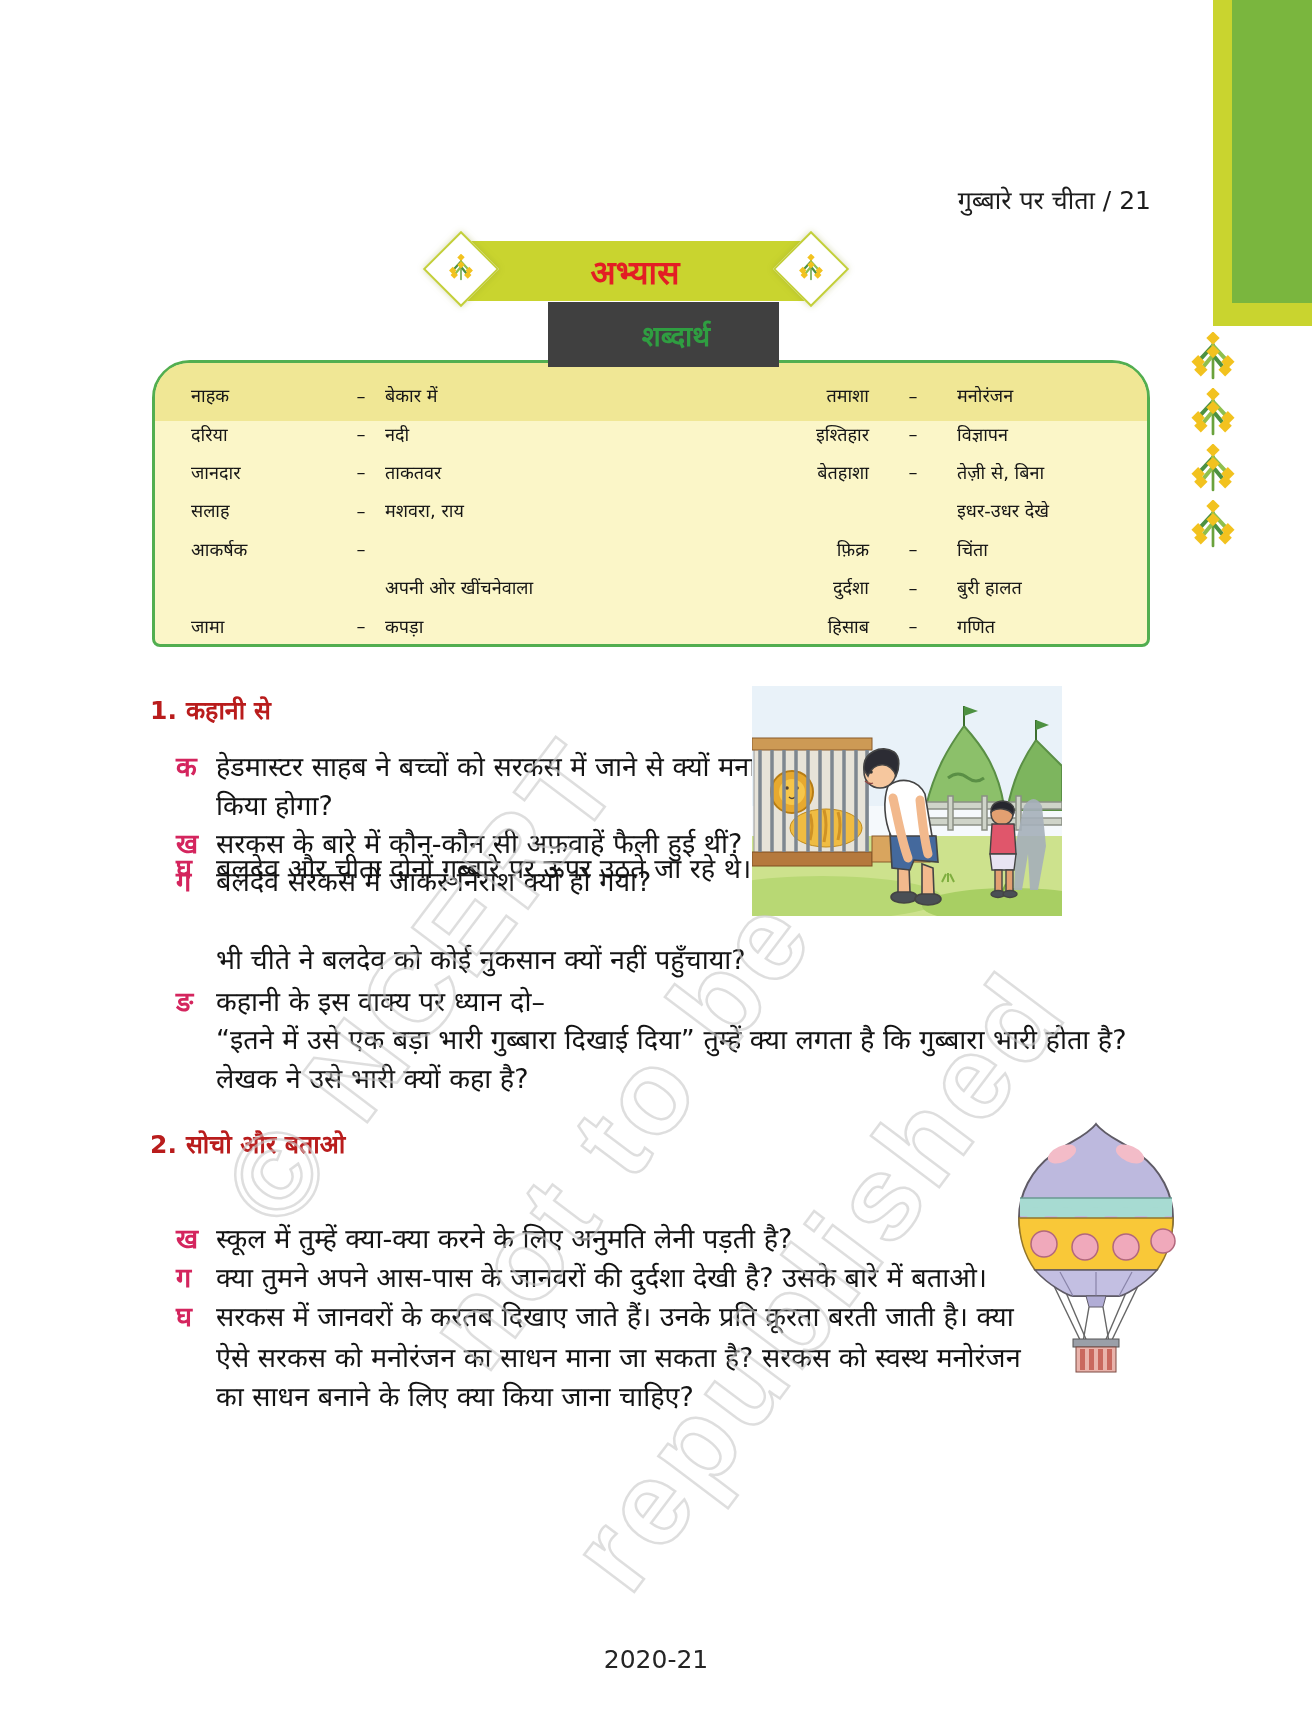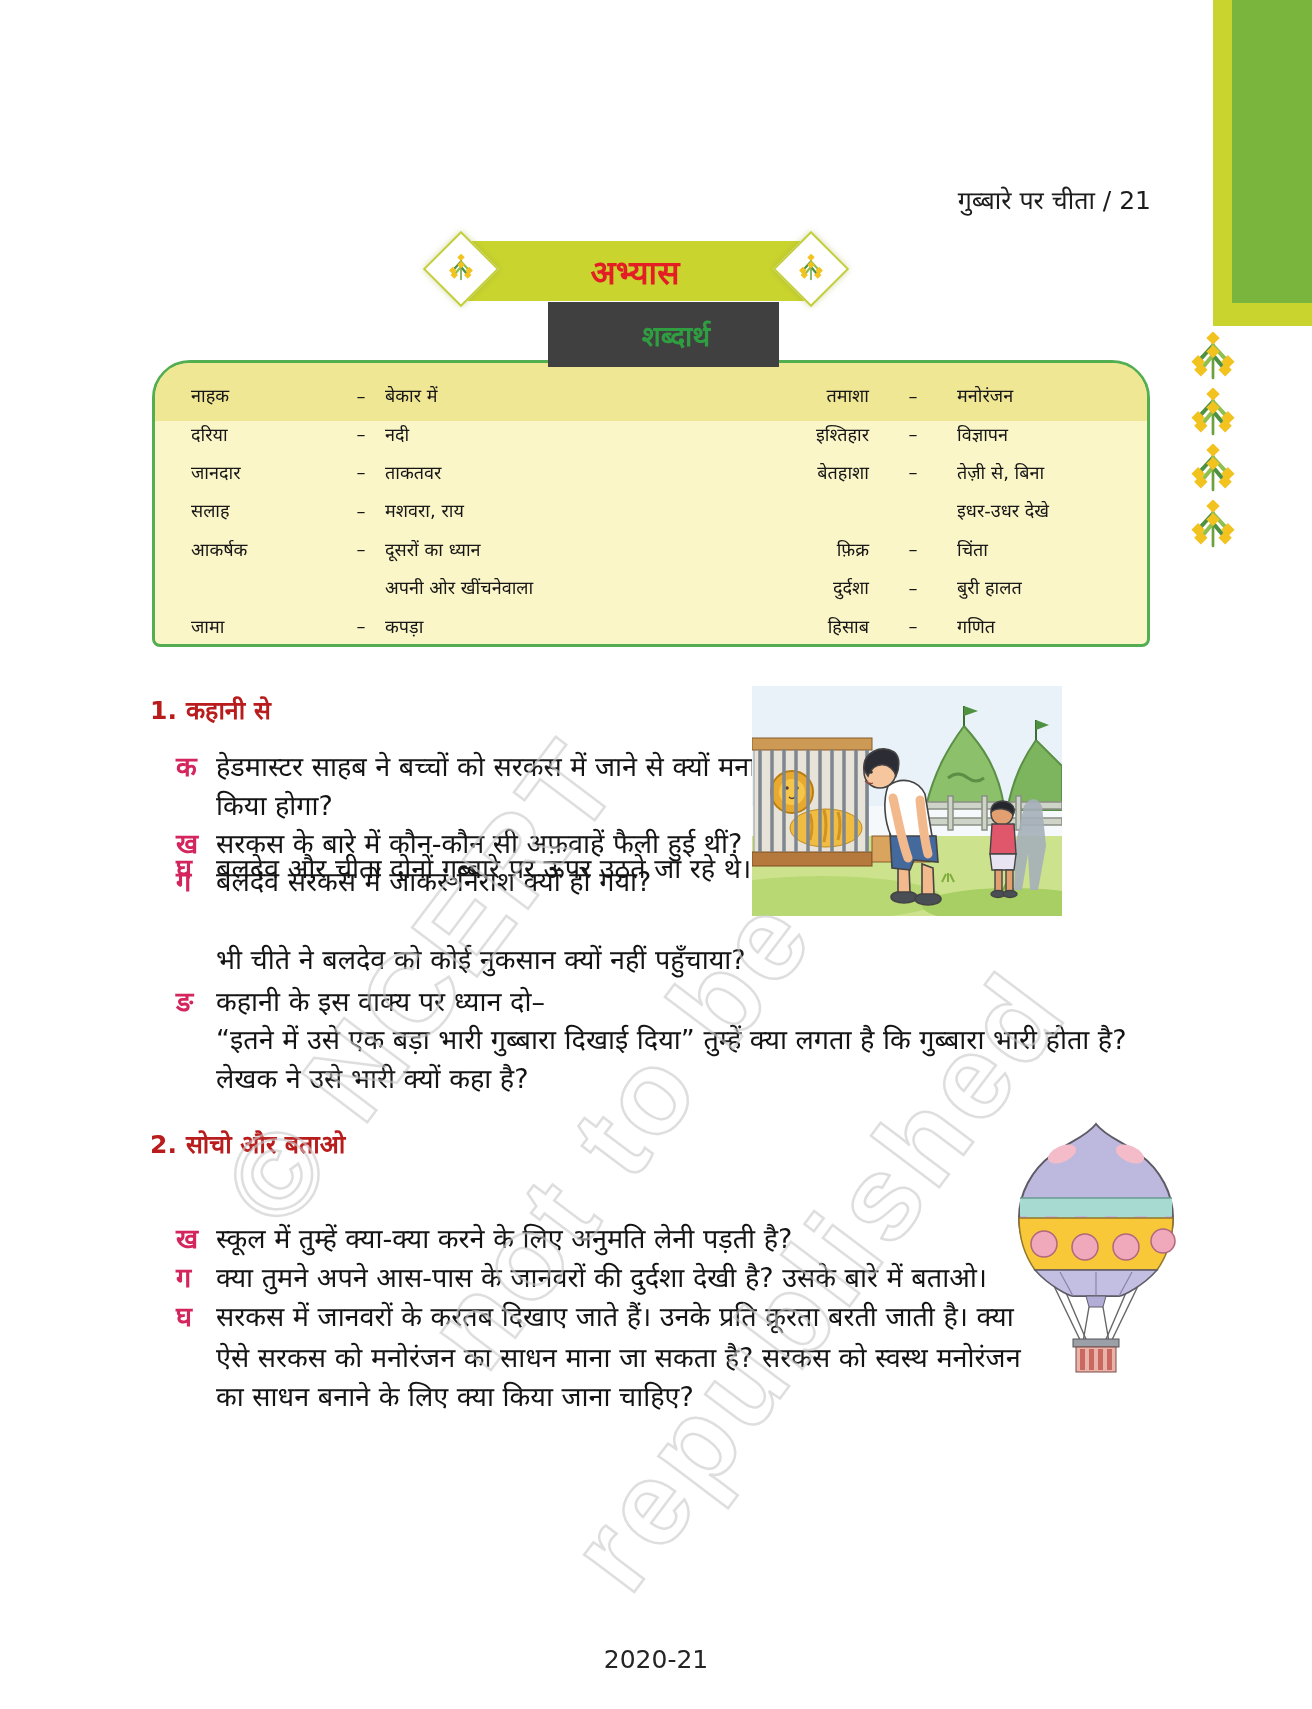--- a/index.html
+++ b/index.html
@@ -141,21 +141,20 @@
           <span class="gm">ताकतवर</span>
         </div>
       <div class="grow">
           <span class="gw">सलाह</span>
           <span class="gd">–</span>
           <span class="gm">मशवरा, राय</span>
         </div>
       <div class="grow">
           <span class="gw">आकर्षक</span>
           <span class="gd">–</span>
-          <span class="gm">दूसरों का ध्यान</span>
         </div>
       <div class="grow">
           <span class="gw"></span>
           <span class="gd"></span>
           <span class="gm">अपनी ओर खींचनेवाला</span>
         </div>
       <div class="grow">
           <span class="gw">जामा</span>
           <span class="gd">–</span>
           <span class="gm">कपड़ा</span>

